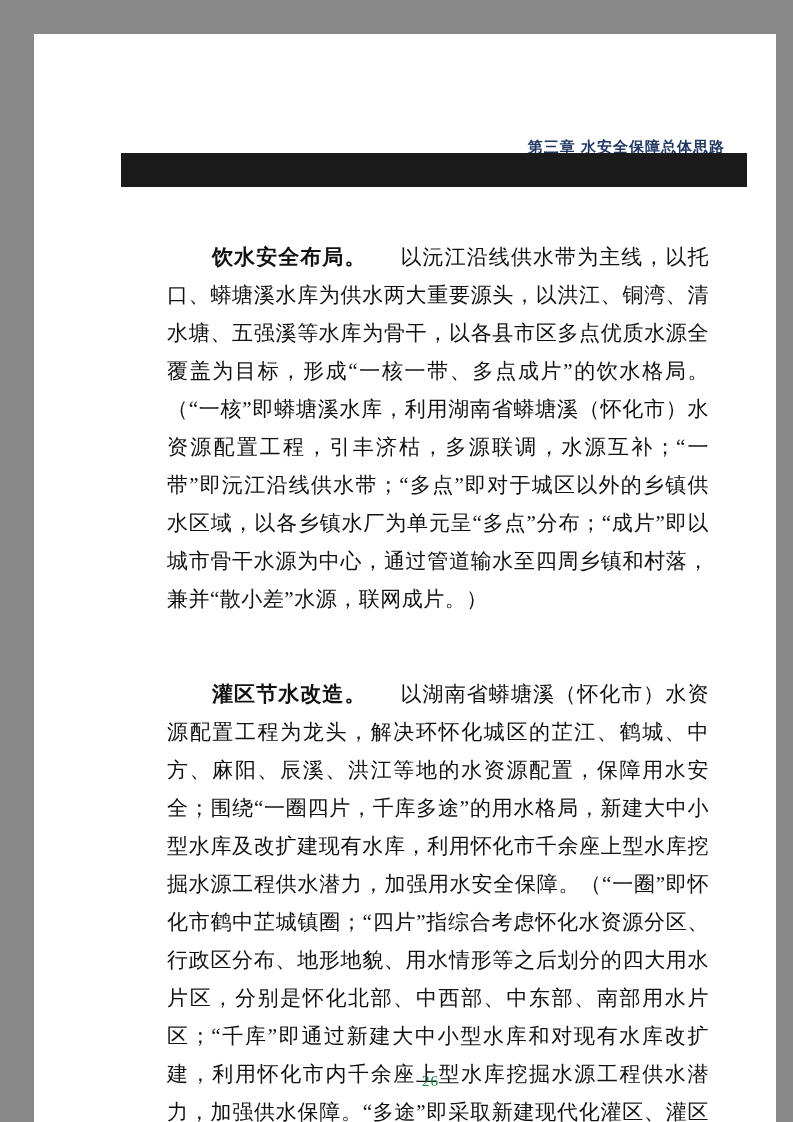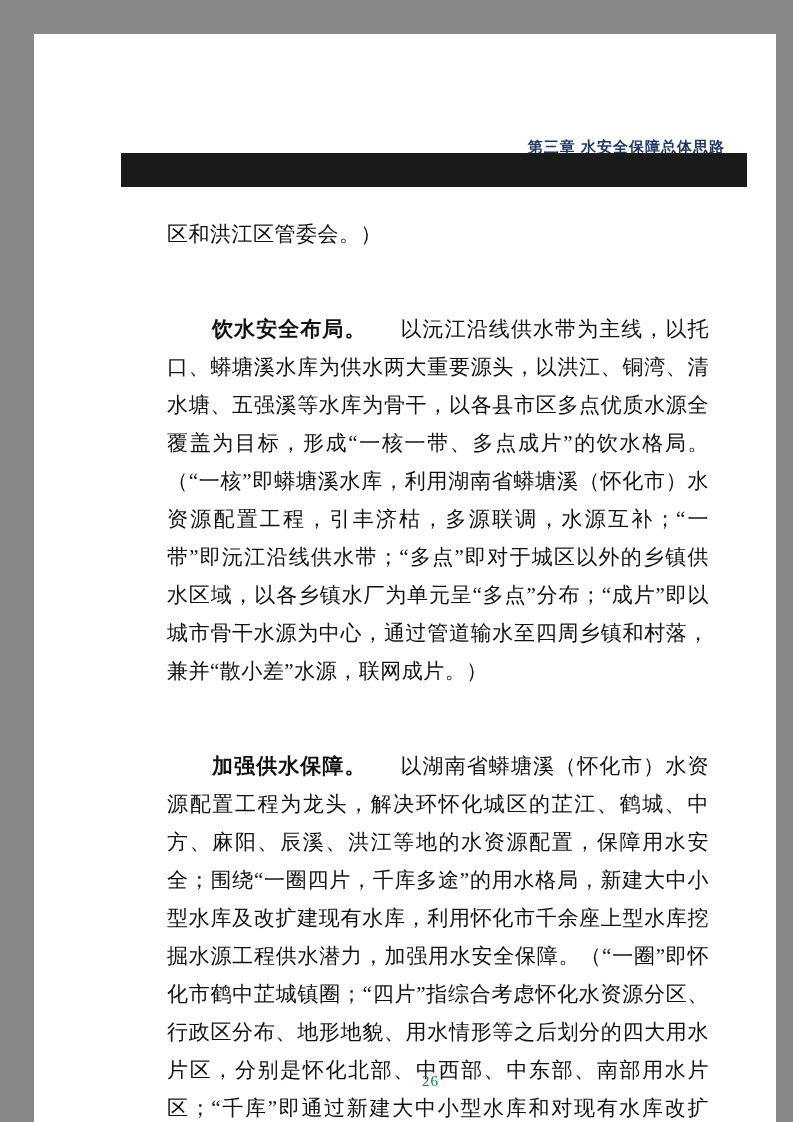--- a/index.html
+++ b/index.html
@@ -65,20 +65,19 @@
 </head>
 <body>
 
 <div class="page">
 
   <div class="running-head">第三章 水安全保障总体思路</div>
 
   <div class="head-rule"></div>
 
   <div class="body-text">
-    <p>区和洪江区管委会。）</p>
     <p class="indented"><span class="lead">饮水安全布局。</span><span>以沅江沿线供水带为主线，以托口、蟒塘溪水库为供水两大重要源头，以洪江、铜湾、清水塘、五强溪等水库为骨干，以各县市区多点优质水源全覆盖为目标，形成“一核一带、多点成片”的饮水格局。（“一核”即蟒塘溪水库，利用湖南省蟒塘溪（怀化市）水资源配置工程，引丰济枯，多源联调，水源互补；“一带”即沅江沿线供水带；“多点”即对于城区以外的乡镇供水区域，以各乡镇水厂为单元呈“多点”分布；“成片”即以城市骨干水源为中心，通过管道输水至四周乡镇和村落，兼并“散小差”水源，联网成片。）</span></p>
-    <p class="indented"><span class="lead">加强供水保障。</span><span>以湖南省蟒塘溪（怀化市）水资源配置工程为龙头，解决环怀化城区的芷江、鹤城、中方、麻阳、辰溪、洪江等地的水资源配置，保障用水安全；围绕“一圈四片，千库多途”的用水格局，新建大中小型水库及改扩建现有水库，利用怀化市千余座上型水库挖掘水源工程供水潜力，加强用水安全保障。（“一圈”即怀化市鹤中芷城镇圈；“四片”指综合考虑怀化水资源分区、行政区分布、地形地貌、用水情形等之后划分的四大用水片区，分别是怀化北部、中西部、中东部、南部用水片区；“千库”即通过新建大中小型水库和对现有水库改扩建，利用怀化市内千余座上型水库挖掘水源工程供水潜力，加强供水保障。“多途”即采取新建现代化灌区、灌区节水改造、推广工农业节水措施、优化产业布局、加大非常规水利用等措施，减少用</span></p>
+    <p class="indented"><span class="lead">灌区节水改造。</span><span>以湖南省蟒塘溪（怀化市）水资源配置工程为龙头，解决环怀化城区的芷江、鹤城、中方、麻阳、辰溪、洪江等地的水资源配置，保障用水安全；围绕“一圈四片，千库多途”的用水格局，新建大中小型水库及改扩建现有水库，利用怀化市千余座上型水库挖掘水源工程供水潜力，加强用水安全保障。（“一圈”即怀化市鹤中芷城镇圈；“四片”指综合考虑怀化水资源分区、行政区分布、地形地貌、用水情形等之后划分的四大用水片区，分别是怀化北部、中西部、中东部、南部用水片区；“千库”即通过新建大中小型水库和对现有水库改扩建，利用怀化市内千余座上型水库挖掘水源工程供水潜力，加强供水保障。“多途”即采取新建现代化灌区、灌区节水改造、推广工农业节水措施、优化产业布局、加大非常规水利用等措施，减少用</span></p>
   </div>
 
   <div class="page-number">26</div>
 
 </div>
 
 </body></html>

